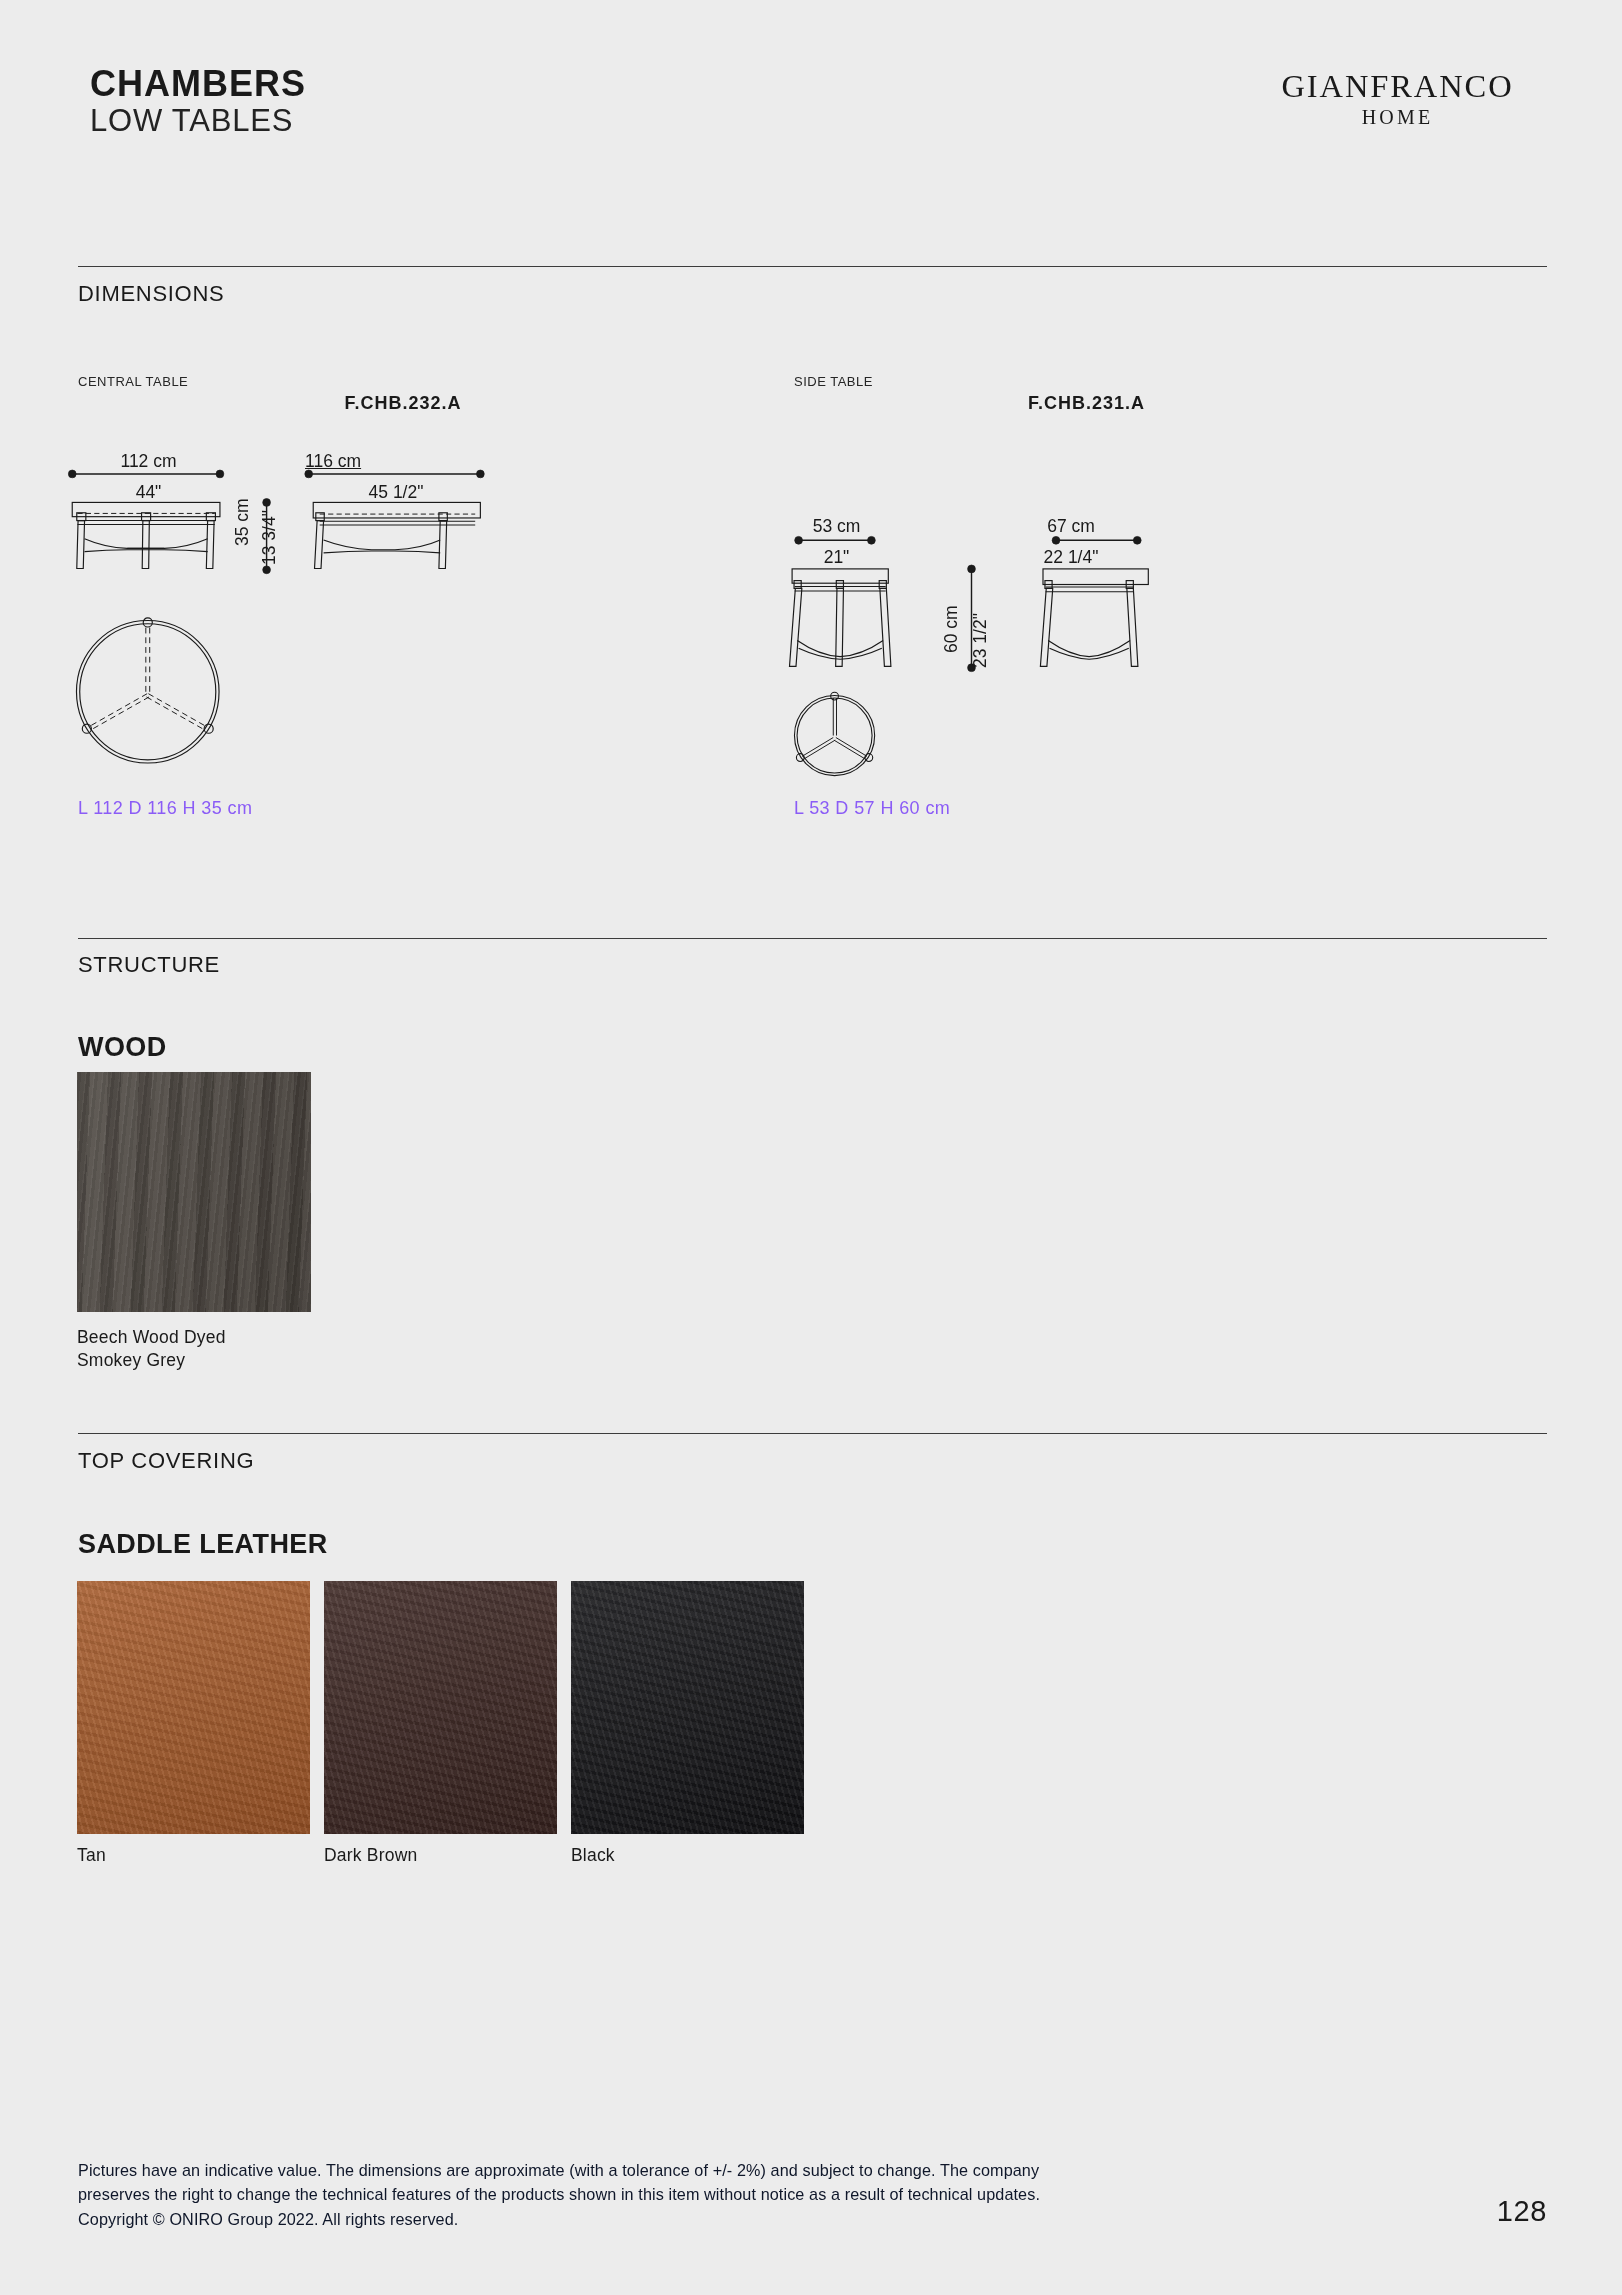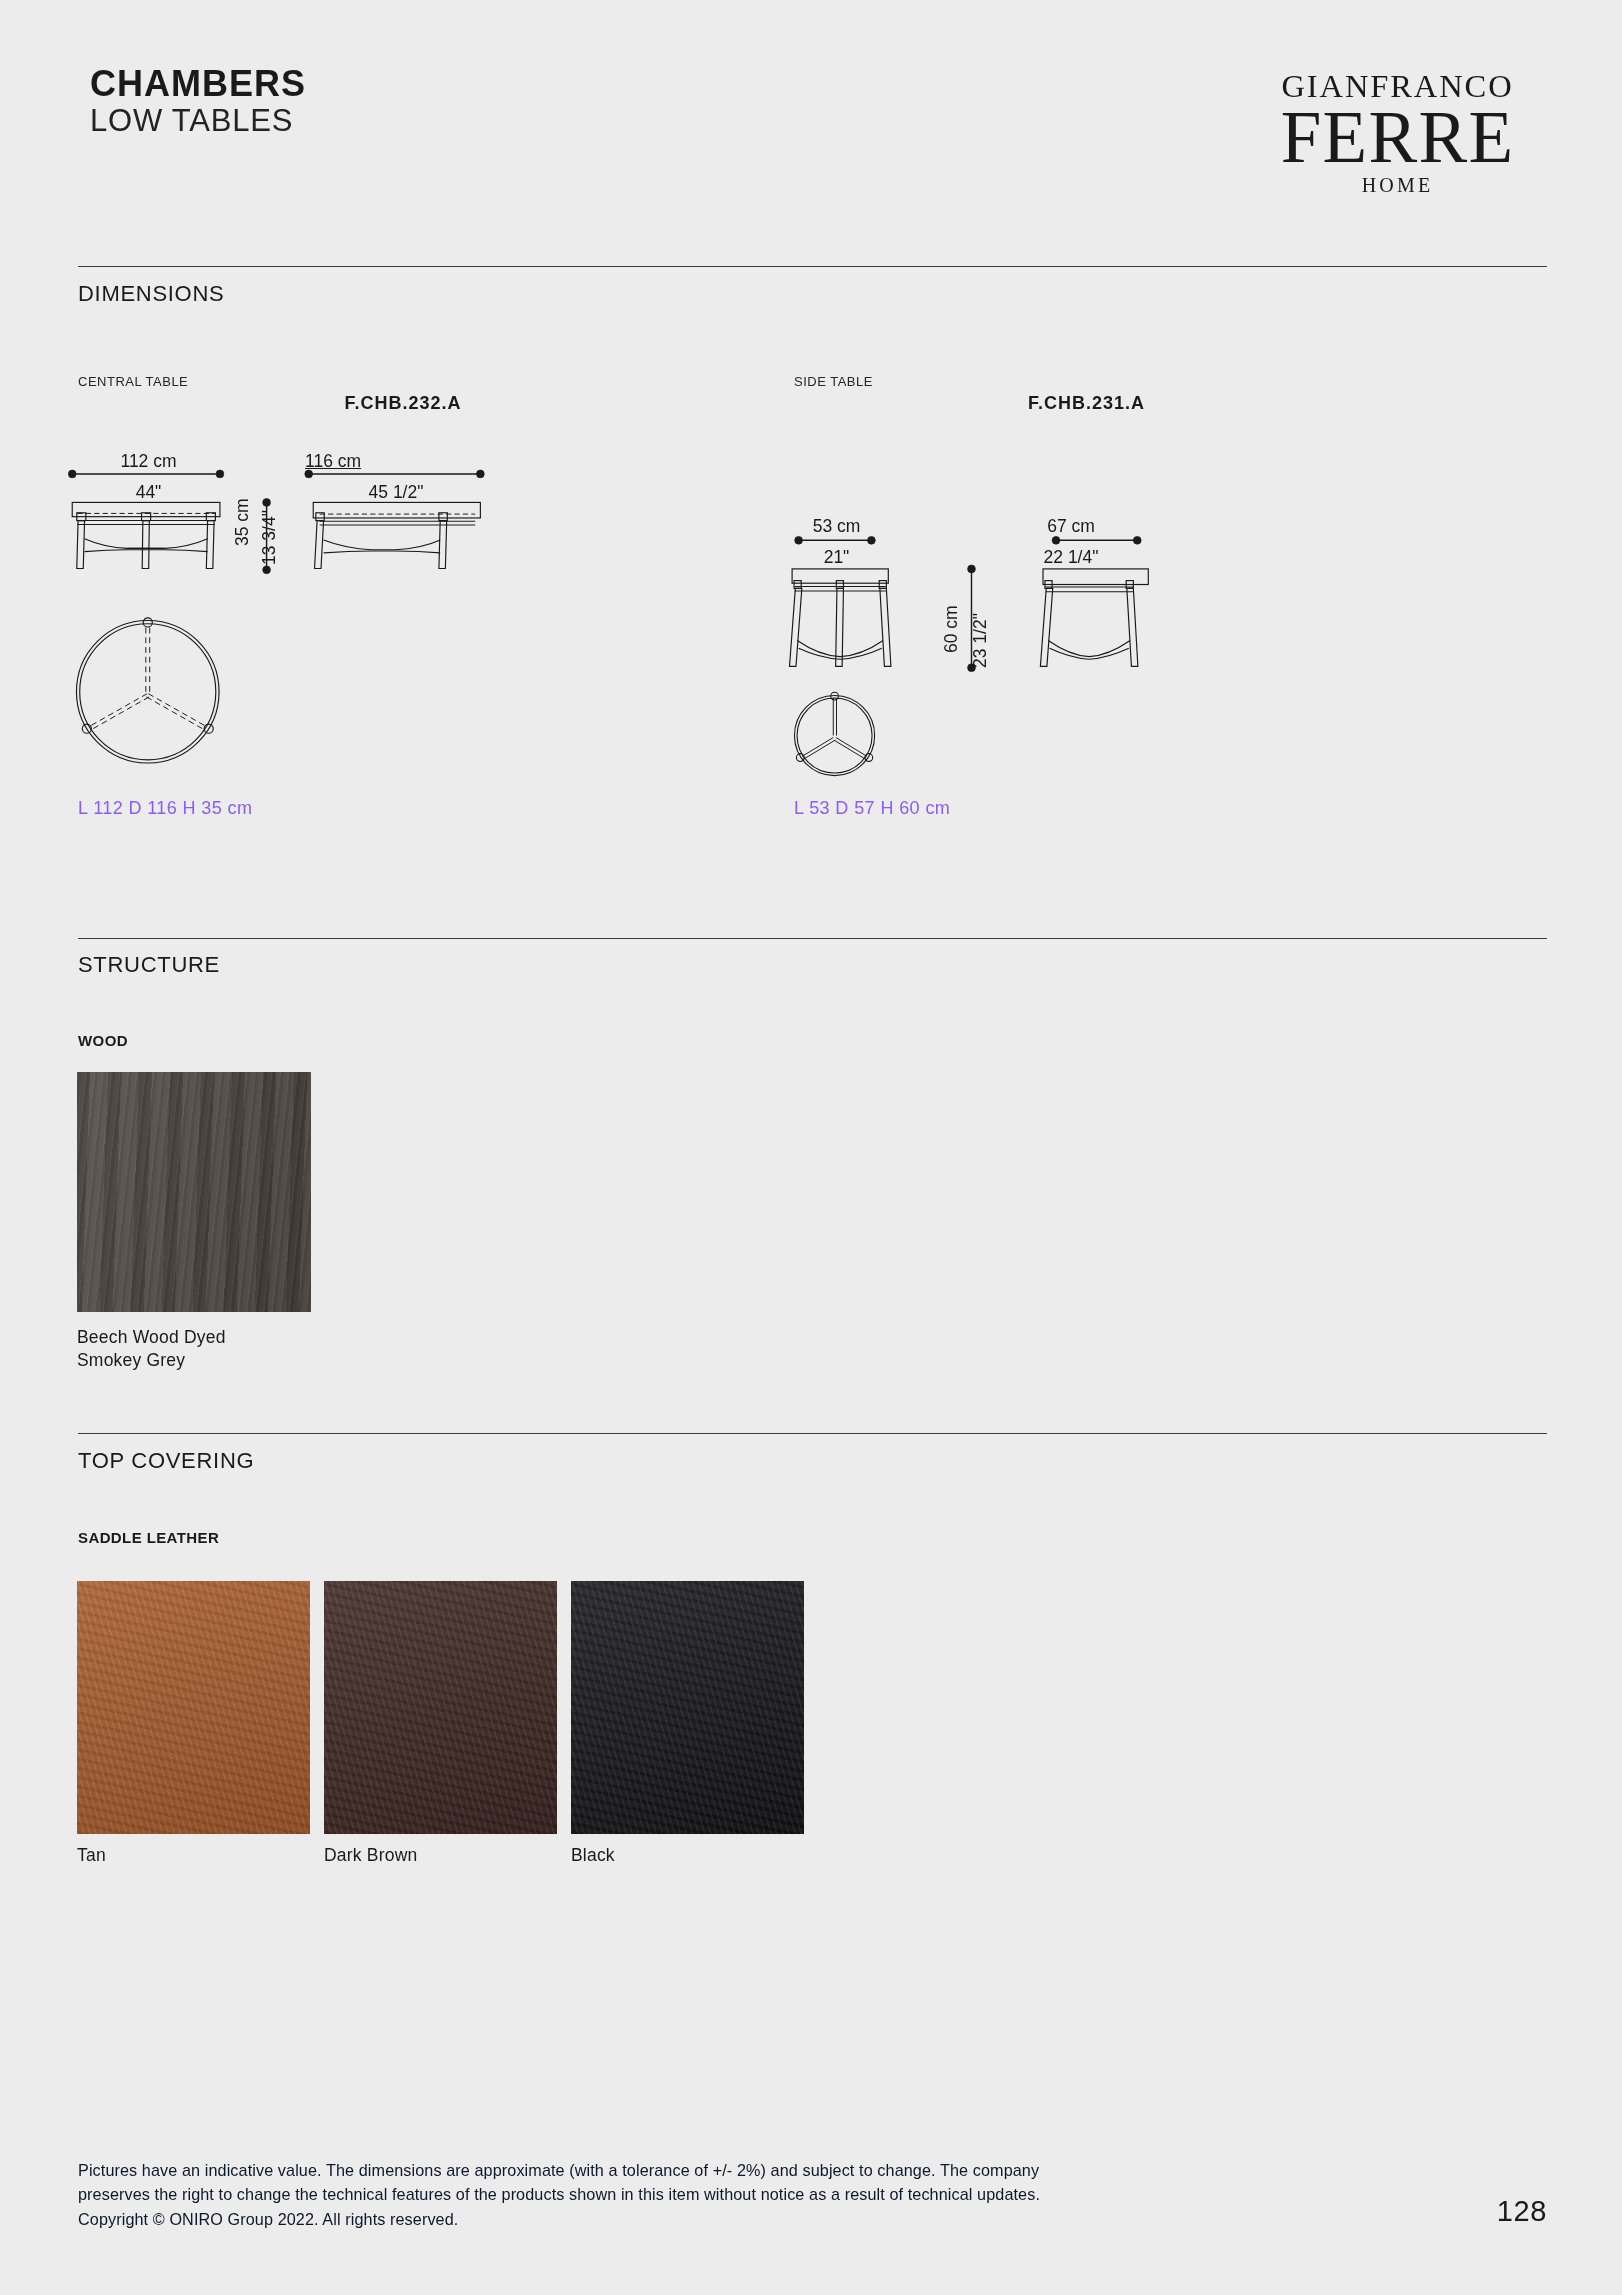--- a/index.html
+++ b/index.html
@@ -80,21 +80,21 @@
   .section-heading {
     position: absolute;
     left: 78px;
     font-size: 22px;
     font-weight: 400;
     letter-spacing: 0.7px;
   }
   .sub-heading {
     position: absolute;
     left: 78px;
-    font-size: 15px;
+    font-size: 27px;
     font-weight: 700;
     letter-spacing: 0.4px;
     text-align: center;
   }
 
   
   .dim-col { position: absolute; }
   .dim-label {
     font-size: 13px;
     font-weight: 400;
@@ -181,21 +181,20 @@
 </head>
 <body>
 
 <div class="page-header">
   <div class="title-block">
     <p class="title-main">CHAMBERS</p>
     <p class="title-sub">LOW TABLES</p>
   </div>
   <div class="brand-block">
     <p class="brand-top">GIANFRANCO</p>
-    <p class="brand-main">FERRE</p>
     <p class="brand-home">HOME</p>
   </div>
 </div>
 
 <div class="rule" style="top:266px"></div>
 <div class="section-heading" style="top:281px">DIMENSIONS</div>
 
 <div class="dim-col" style="left:78px; top:374px; width:650px;">
   <p class="dim-label">CENTRAL TABLE</p>
   <p class="dim-code">F.CHB.232.A</p>

